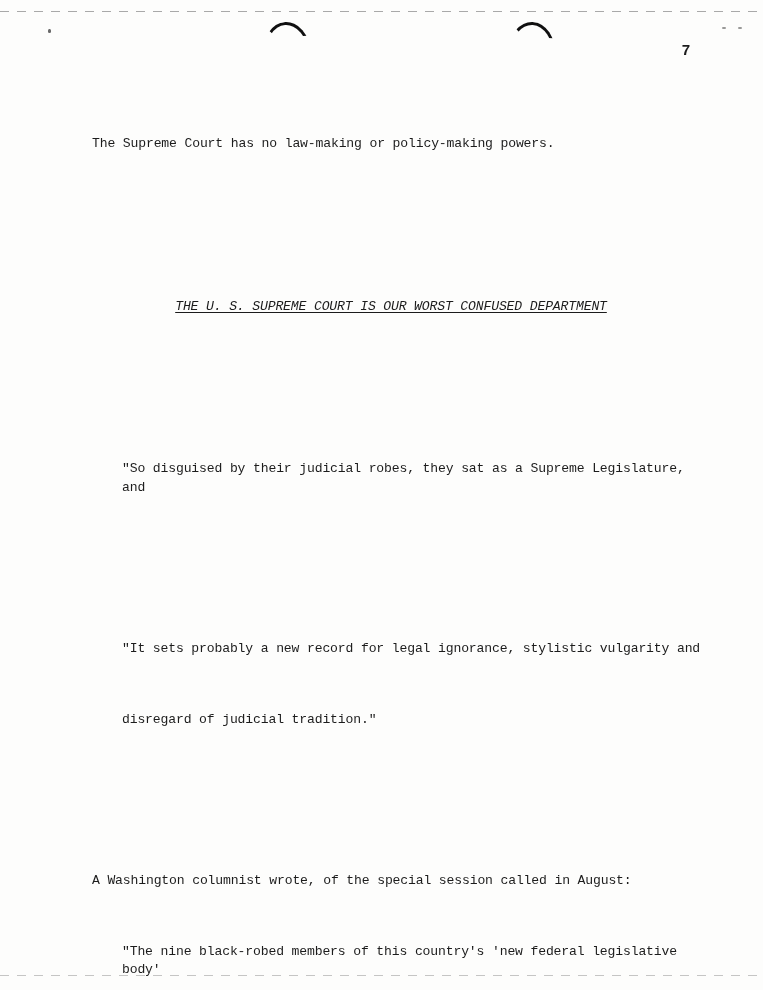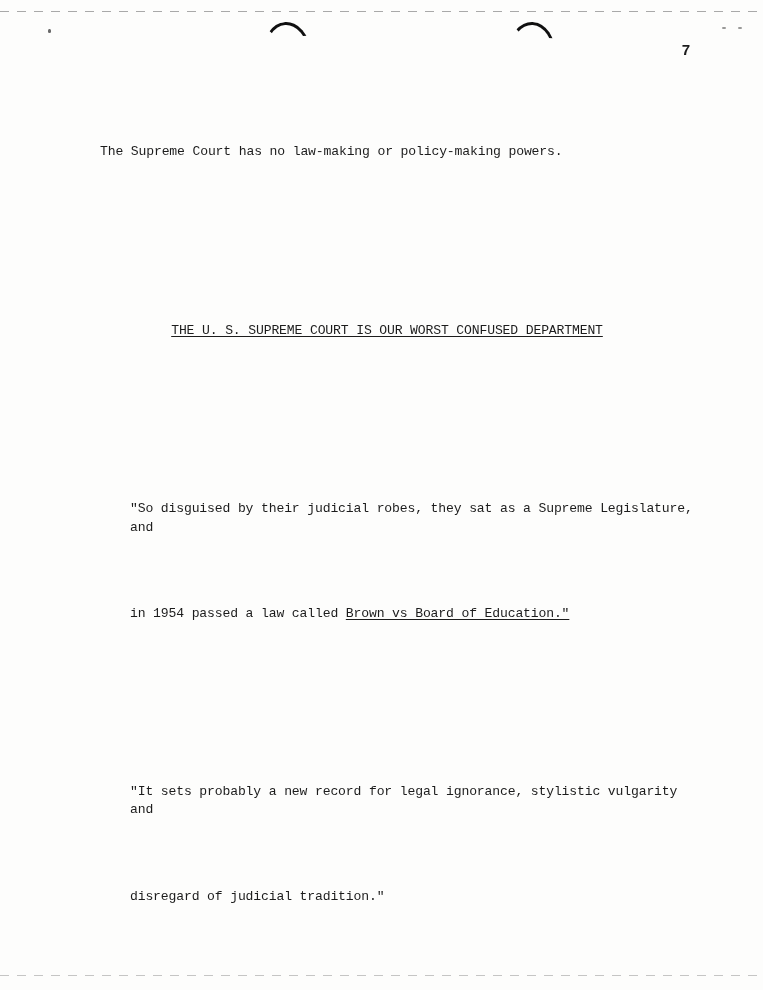--- a/index.html
+++ b/index.html
@@ -69,33 +69,33 @@
     position: absolute;
     left: 84px;
     top: 72px;
     width: 630px;
     font-size: 13.1px;
     line-height: 18.2px;
     letter-spacing: -0.15px;
     white-space: pre-wrap;
   }
 
-  .block { margin: 16px; }
+  .block { margin: 8px; }
   .gap-1 { height: 18px; }
 
   .center {
     text-align: center;
     margin-left: -8px;
   }
   .center .u { display: inline-block; }
 
   .u { text-decoration: underline; text-underline-offset: 2px; }
   .indent-q { display: block; padding-left: 30px; }
 
-  .heading-block { padding: 2px 0 1px 0; }
+  .heading-block { padding: 2px 0 1px 0; font-style: italic; }
 </style>
 </head>
 <body>
 
 <div class="page">
 
   <div class="edge-dash top"></div>
   <div class="edge-dash bottom"></div>
 
   <div class="speck s1"></div>
@@ -111,29 +111,29 @@
 
     <div class="block">The Supreme Court has no law-making or policy-making powers.</div>
 
     <div class="gap-1"></div>
 
     <div class="block center heading-block"><span class="u">THE U. S. SUPREME COURT IS OUR WORST CONFUSED DEPARTMENT</span></div>
 
     <div class="gap-1"></div>
 
     <div class="block indent-q">"So disguised by their judicial robes, they sat as a Supreme Legislature, and</div>
-    <div class="block indent-q"><span>in 1954 passed a law called </span><span class="u">Brown vs Board of Education."</span></div>
 
     <div class="gap-1"></div>
 
     <div class="block indent-q">"It sets probably a new record for legal ignorance, stylistic vulgarity and</div>
     <div class="block indent-q">disregard of judicial tradition."</div>
 
     <div class="gap-1"></div>
 
+    <div class="block">A Washington columnist wrote, of the special session called in August:</div>
     <div class="block indent-q">"The nine black-robed members of this country's 'new federal legislative body'</div>
     
 
     
 
     
     
     
     
     

